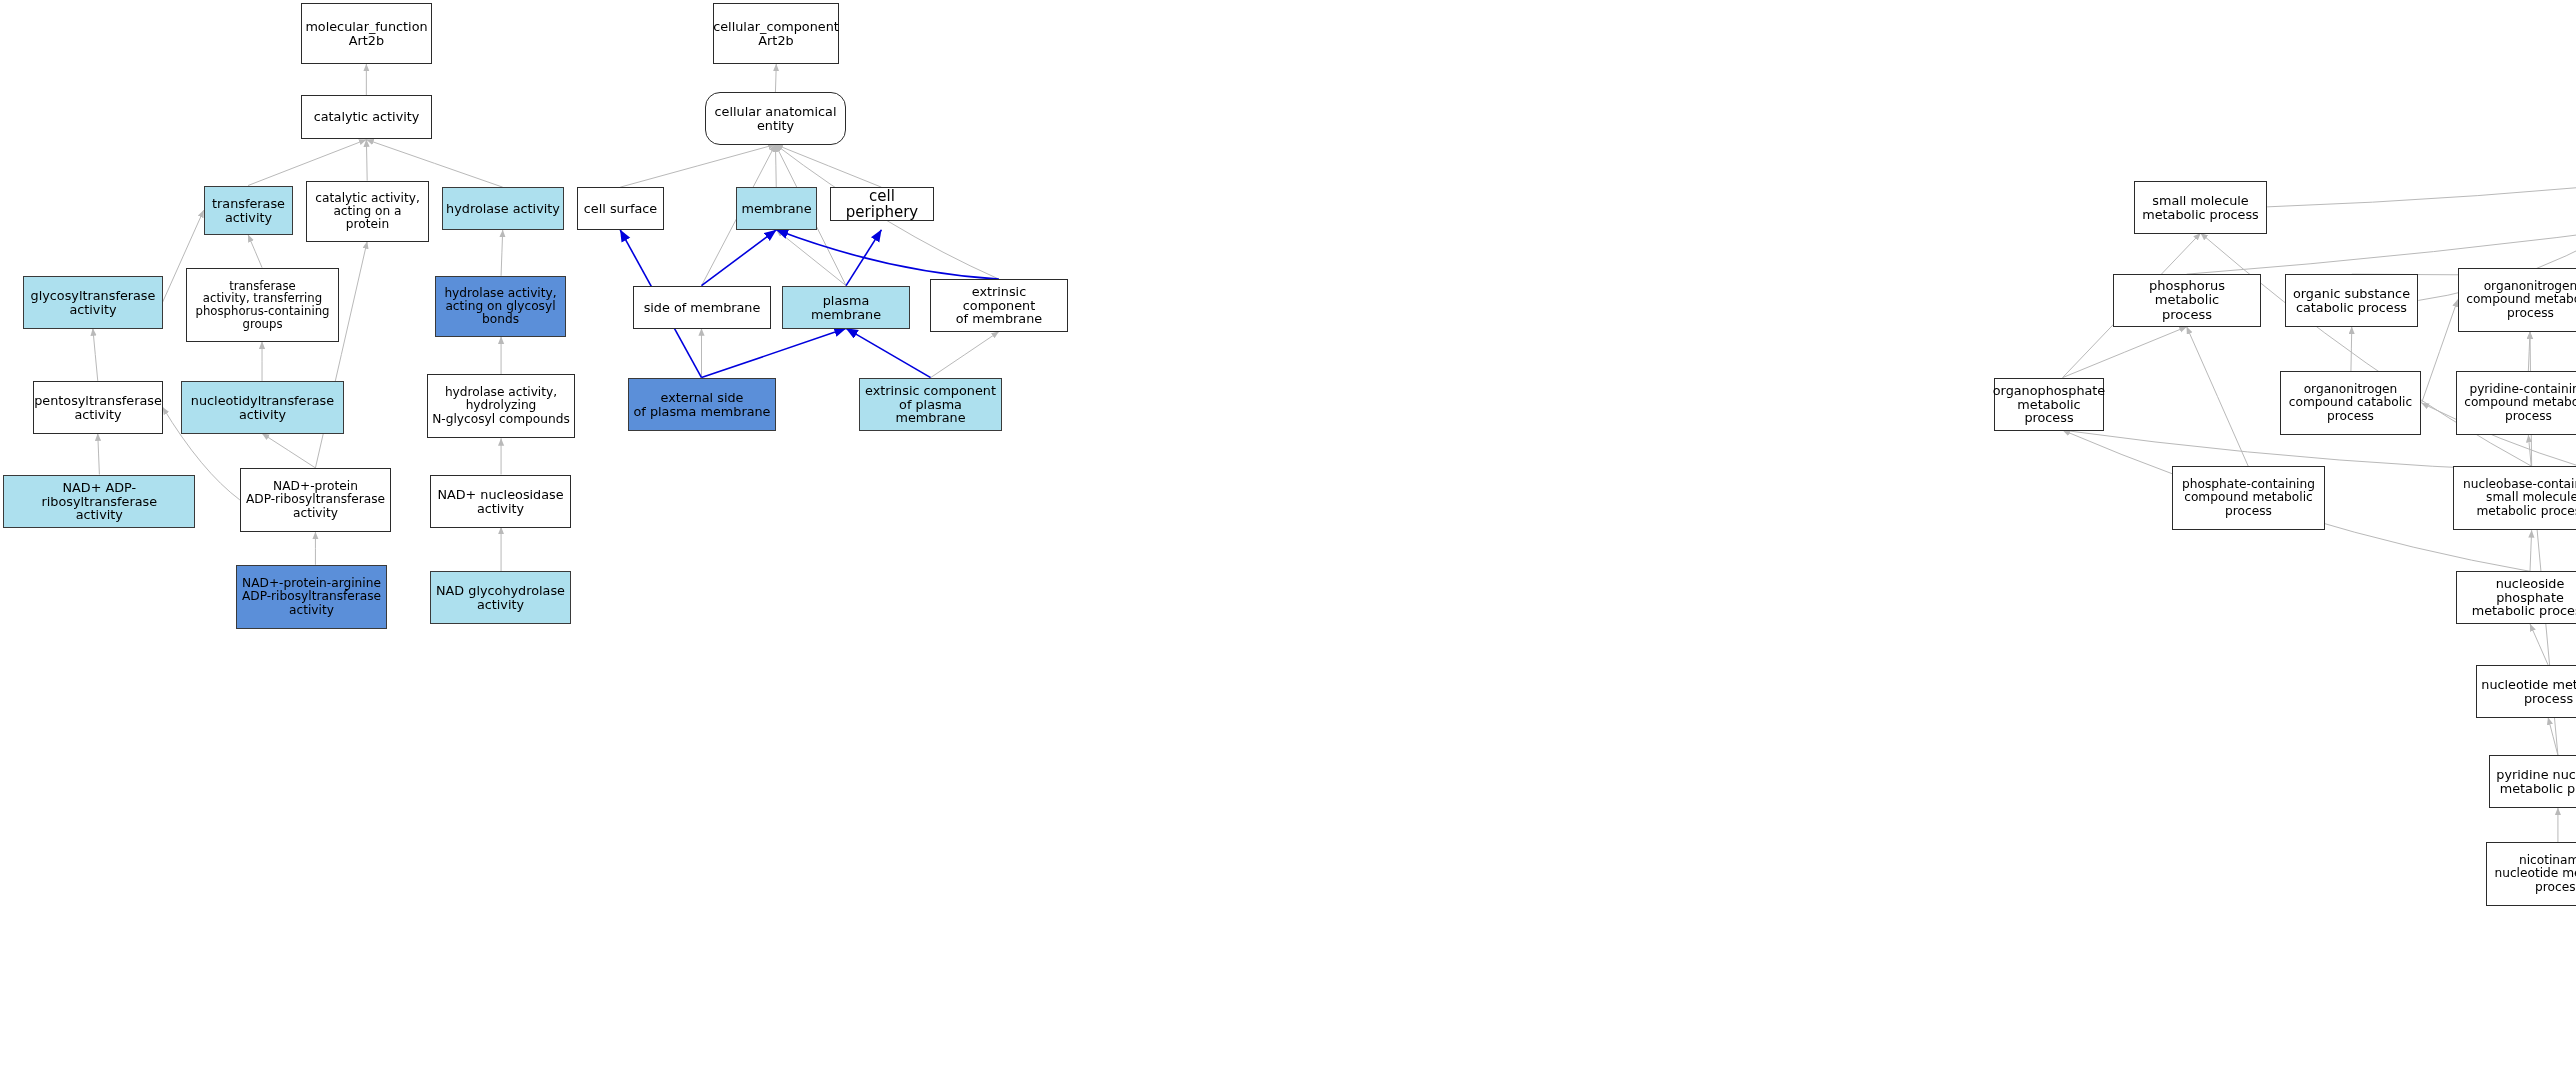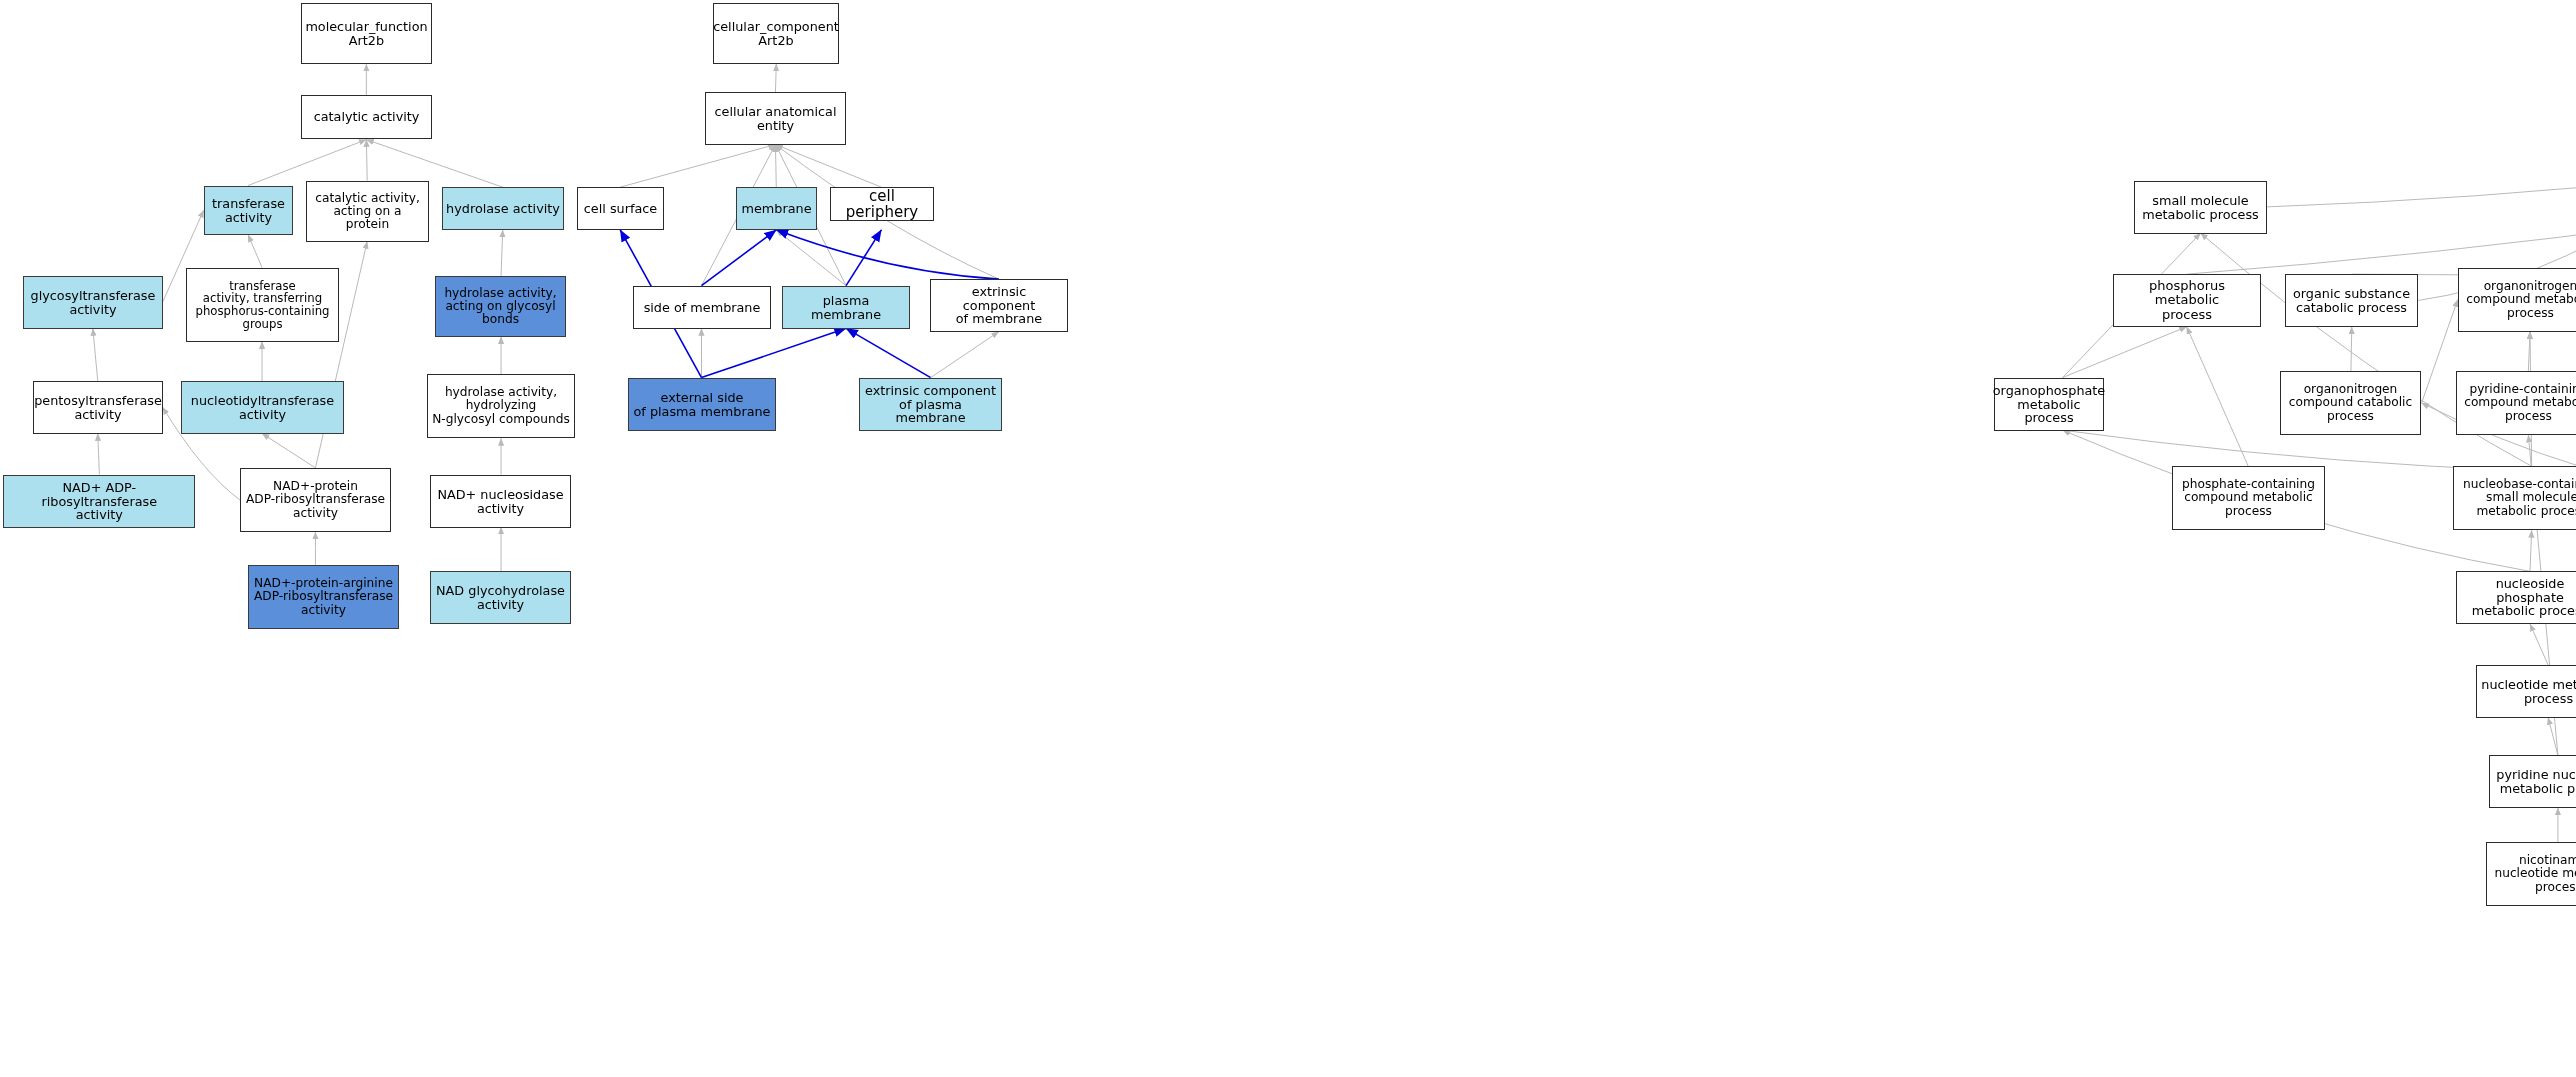--- a/index.html
+++ b/index.html
@@ -163,28 +163,28 @@
       <div class="node plain" style="left: 427px; top: 374px; width: 148px; height: 64px; font-size: 12.2px;">hydrolase activity,
 hydrolyzing
 N-glycosyl compounds</div>
       <div class="node lite" style="left: 3.3px; top: 475px; width: 192px; height: 53px; font-size: 12.8px;">NAD+ ADP-ribosyltransferase
 activity</div>
       <div class="node plain" style="left: 240px; top: 468px; width: 151px; height: 64px; font-size: 12.2px;">NAD+-protein
 ADP-ribosyltransferase
 activity</div>
       <div class="node plain" style="left: 430px; top: 475px; width: 141px; height: 53px; font-size: 12.8px;">NAD+ nucleosidase
 activity</div>
-      <div class="node mid" style="left: 248px; top: 565px; width: 151px; height: 64px; font-size: 12.2px;">NAD+-protein-arginine
+      <div class="node mid" style="left: 236px; top: 565px; width: 151px; height: 64px; font-size: 12.2px;">NAD+-protein-arginine
 ADP-ribosyltransferase
 activity</div>
       <div class="node lite" style="left: 430px; top: 571px; width: 141px; height: 53px; font-size: 12.8px;">NAD glycohydrolase
 activity</div>
       <div class="node plain" style="left: 713px; top: 3.3px; width: 126px; height: 61px; font-size: 12.8px;">cellular_component
 Art2b</div>
-      <div class="node plain" style="left: 705px; top: 92px; width: 141px; height: 53px; font-size: 12.8px;">cellular anatomical
+      <div class="node plain" style="left: 705px; top: 92px; width: 141px; height: 53px; font-size: 12.8px; border-radius: 15px;">cellular anatomical
 entity</div>
       <div class="node plain" style="left: 577px; top: 187px; width: 87px; height: 43px; font-size: 12.8px;">cell surface</div>
       <div class="node lite" style="left: 736px; top: 187px; width: 81px; height: 43px; font-size: 12.8px;">membrane</div>
       <div class="node plain" style="left: 830px; top: 187px; width: 104px; height: 34px; font-size: 15px;">cell periphery</div>
       <div class="node plain" style="left: 633px; top: 286px; width: 138px; height: 43px; font-size: 12.8px;">side of membrane</div>
       <div class="node lite" style="left: 782px; top: 286px; width: 128px; height: 43px; font-size: 12.8px;">plasma membrane</div>
       <div class="node plain" style="left: 930px; top: 279px; width: 138px; height: 53px; font-size: 12.8px;">extrinsic component
 of membrane</div>
       <div class="node mid" style="left: 628px; top: 378px; width: 148px; height: 53px; font-size: 12.8px;">external side
 of plasma membrane</div>

